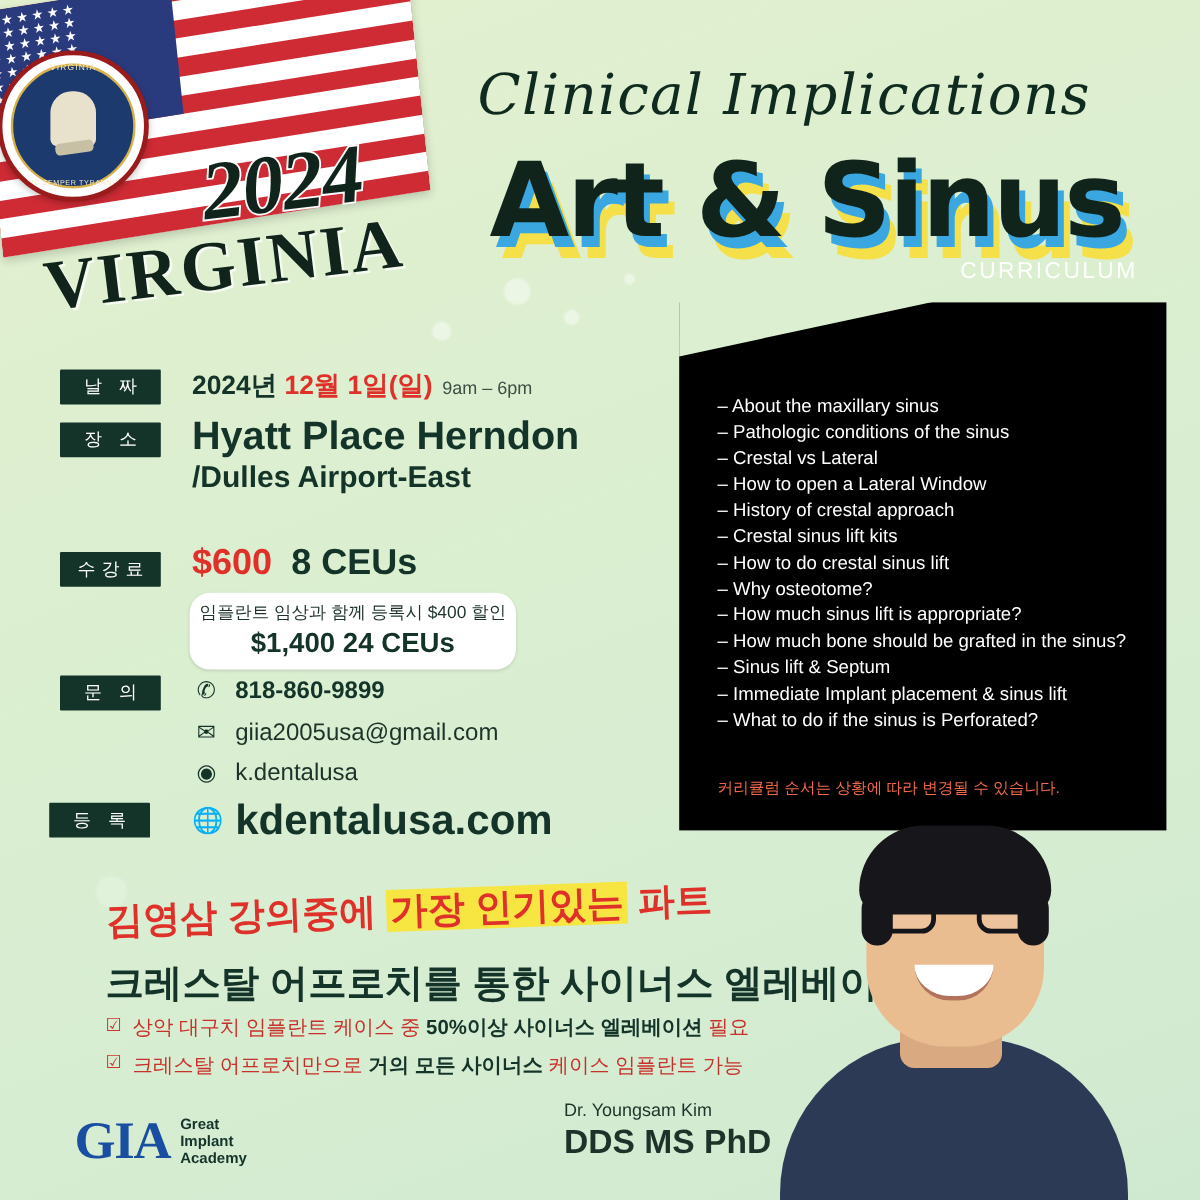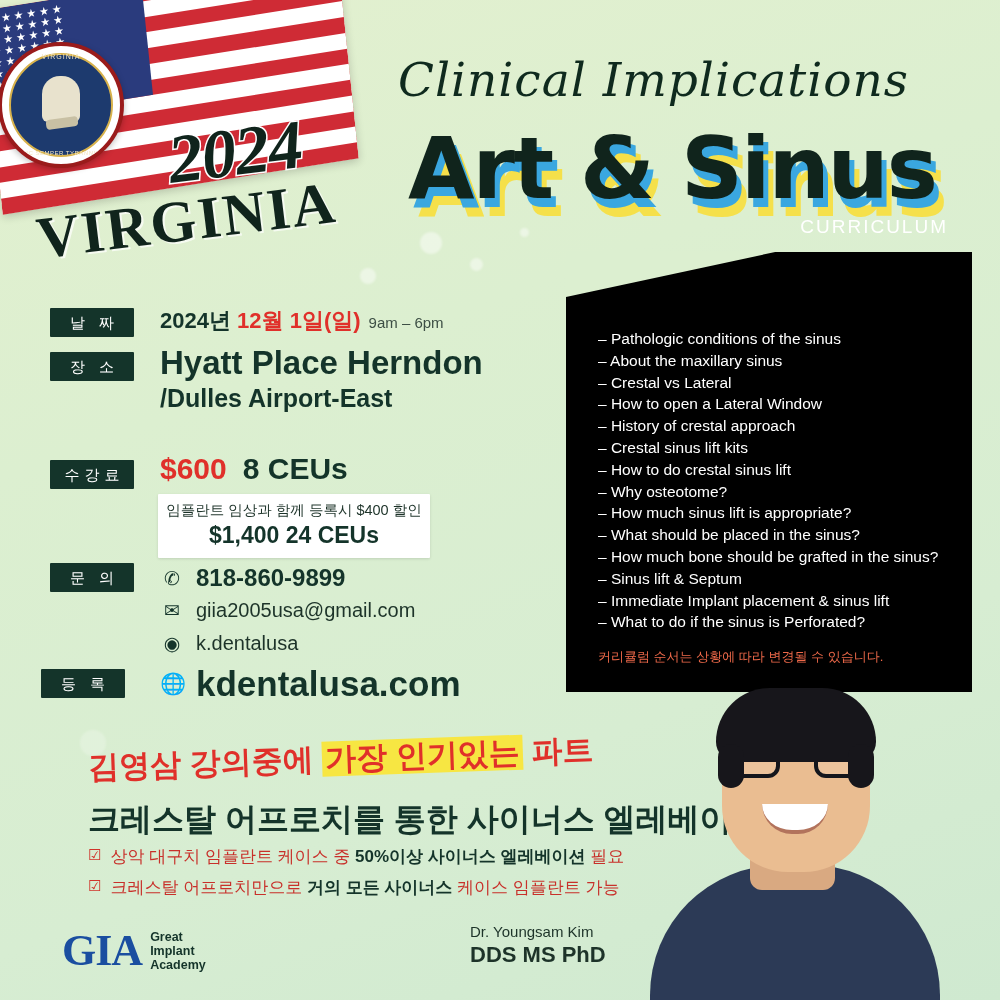--- a/index.html
+++ b/index.html
@@ -302,21 +302,21 @@
     font-weight: bold;
     color: #e0302a;
   }
   .fee-main .ceu { color: #14342a; margin-left: 16px; }
   .fee-box {
     position: absolute;
     left: 158px;
     top: 494px;
     width: 272px;
     background: #ffffff;
-    border-radius: 1px;
+    border-radius: 17px;
     padding: 7px 0 9px;
     text-align: center;
     box-shadow: 0 1px 3px rgba(0,0,0,0.12);
   }
   .fee-box-top {
     font-size: 14.5px;
     color: #1d3329;
   }
   .fee-box-bottom {
     font-size: 23px;
@@ -334,21 +334,21 @@
   .c-phone { top: 564px; }
   .c-mail  { top: 599px; }
   .c-insta { top: 632px; }
   .contact-row .ico {
     width: 24px;
     text-align: center;
     font-size: 19px;
     color: #14342a;
   }
   .contact-row .txt {
-    font-size: 24px;
+    font-size: 20px;
     color: #14342a;
     font-weight: bold;
   }
   .c-mail .txt, .c-insta .txt { font-size: 20px; font-weight: normal; color:#1d3329;}
   .reg-row {
     position: absolute;
     left: 160px;
     top: 664px;
     display: flex;
     align-items: center;
@@ -526,21 +526,21 @@
   }
   .doc-name {
     position: absolute;
     right: 330px;
     bottom: 32px;
     text-align: left;
     width: 200px;
     color: #1d3329;
   }
   .doc-name .n1 { font-size: 15px; }
-  .doc-name .n2 { font-size: 22px; font-weight: bold; margin-top: 2px; }
+  .doc-name .n2 { font-size: 28px; font-weight: bold; margin-top: 2px; }
 </style>
 </head>
 <body>
 
 <div class="poster">
 
   <div class="bokeh" style="left:420px;top:232px;width:22px;height:22px;"></div>
   <div class="bokeh" style="left:470px;top:258px;width:13px;height:13px;"></div>
   <div class="bokeh" style="left:520px;top:228px;width:9px;height:9px;"></div>
   <div class="bokeh" style="left:360px;top:268px;width:16px;height:16px;"></div>
@@ -580,30 +580,29 @@
 
   <div class="arts-wrap">
     <div class="arts sh-y">Art &amp; Sinus</div>
     <div class="arts sh-b">Art &amp; Sinus</div>
     <div class="arts main">Art &amp; Sinus</div>
   </div>
 
   <div class="curriculum">
     <div class="curriculum-title">CURRICULUM</div>
     <div class="curriculum-list">
+      <div>– About the maxillary sinus</div>
       <div>– Pathologic conditions of the sinus</div>
-      <div>– About the maxillary sinus</div>
       <div>– Crestal vs Lateral</div>
       <div>– How to open a Lateral Window</div>
       <div>– History of crestal approach</div>
       <div>– Crestal sinus lift kits</div>
       <div>– How to do crestal sinus lift</div>
       <div>– Why osteotome?</div>
       <div>– How much sinus lift is appropriate?</div>
-      <div>– What should be placed in the sinus?</div>
       <div>– How much bone should be grafted in the sinus?</div>
       <div>– Sinus lift &amp; Septum</div>
       <div>– Immediate Implant placement &amp; sinus lift</div>
       <div>– What to do if the sinus is Perforated?</div>
     </div>
     <div class="curriculum-note">커리큘럼 순서는 상황에 따라 변경될 수 있습니다.</div>
   </div>
 
   <div class="label lbl-date">날 짜</div>
   <div class="label lbl-place">장 소</div>

